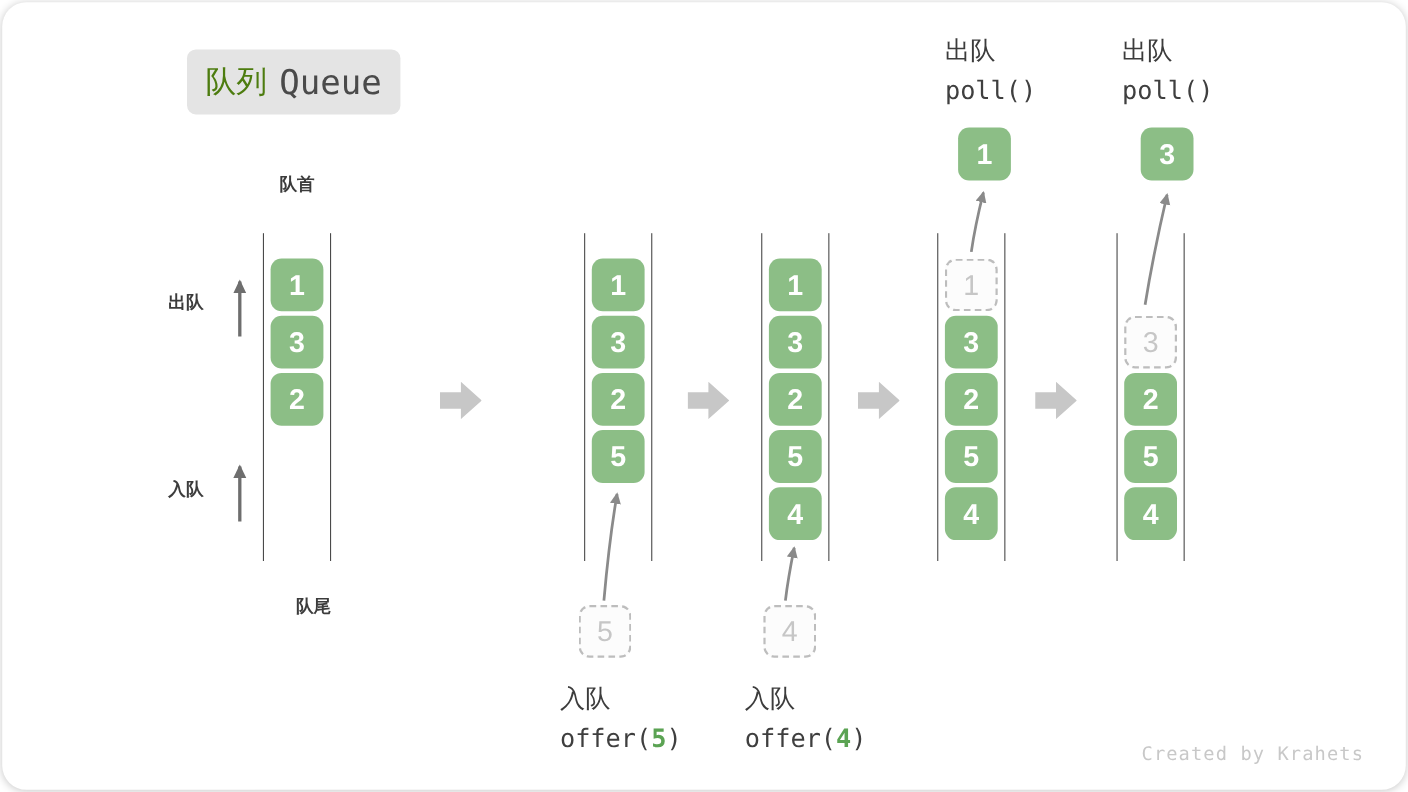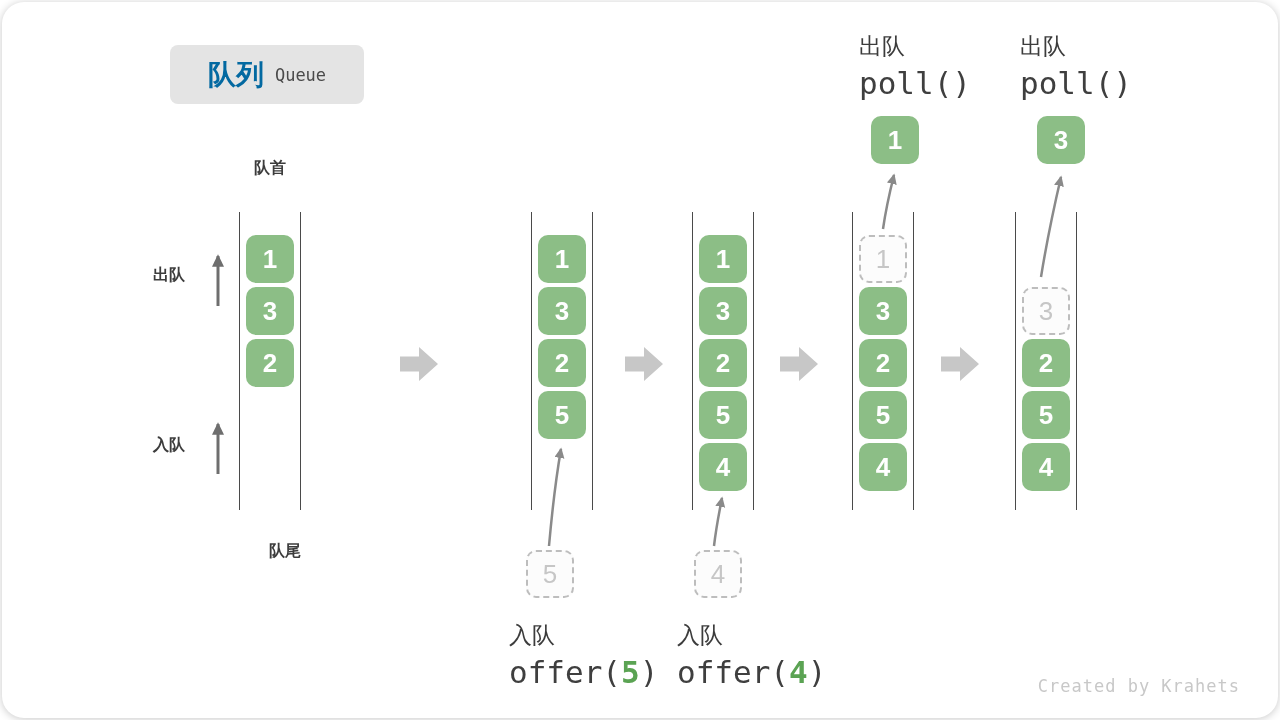--- a/index.html
+++ b/index.html
@@ -3,22 +3,22 @@
 <meta charset="utf-8">
 <style>
   * { margin:0; padding:0; box-sizing:border-box; }
   html,body { width:1280px; height:720px; background:#fff; font-family:"Liberation Sans", sans-serif; }
   .canvas { position:absolute; left:2px; top:2px; width:1276px; height:716px;
             background:#ffffff; border-radius:22px; box-shadow:0 1px 8px rgba(0,0,0,0.22); overflow:hidden; }
 
   
   .badge { position:absolute; left:168px; top:43px; width:194px; height:59px;
            background:#e4e4e4; border-radius:8px; display:flex; align-items:center; justify-content:center; gap:11px; }
-  .badge .zh { font-size:28px; font-weight:bold; color:#0369a1; }
-  .badge .en { font-family:"DejaVu Sans Mono", monospace; font-size:17px; color:#4a4a4a; }
+  .badge .zh { font-size:28px; font-weight:normal; color:#4d7c0f; }
+  .badge .en { font-family:"DejaVu Sans Mono", monospace; font-size:31px; color:#4a4a4a; }
 
   
   .zh-label { position:absolute; font-size:16px; font-weight:bold; color:#3c3c3c; }
 
   
   .queue { position:absolute; top:210px; width:62px; height:298px;
            border-left:1.5px solid #4a4a4a; border-right:1.5px solid #4a4a4a; }
   .cell { position:absolute; width:48px; height:48px; border-radius:10px;
           display:flex; align-items:center; justify-content:center;
           font-size:26px; font-weight:bold; }
@@ -30,21 +30,21 @@
   
   .float-cell { position:absolute; }
 
   
   .block-arrow { position:absolute; top:345px; width:38px; height:34px; background:#c7c7c7;
                  clip-path:polygon(0% 28%, 50% 28%, 50% 0%, 100% 50%, 50% 100%, 50% 72%, 0% 72%); }
 
   
   .op { position:absolute; }
   .op-zh { font-size:23px; font-weight:500; color:#3c3c3c; line-height:30px; margin-bottom:7px; }
-  .op-code { font-family:"DejaVu Sans Mono", monospace; font-size:31px; color:#3f3f3f; line-height:30px; }
+  .op-code { font-family:"DejaVu Sans Mono", monospace; font-size:23px; color:#3f3f3f; line-height:30px; }
   .op-code .arg { color:#5BA353; font-weight:600; }
 
   .footer { position:absolute; right:38px; bottom:22px; font-family:"DejaVu Sans Mono", monospace;
             font-size:17px; color:#c8c8c8; letter-spacing:1px; }
 
   svg.overlay { position:absolute; left:0; top:0; width:1280px; height:720px; pointer-events:none; }
 </style>
 </head>
 <body>
 

